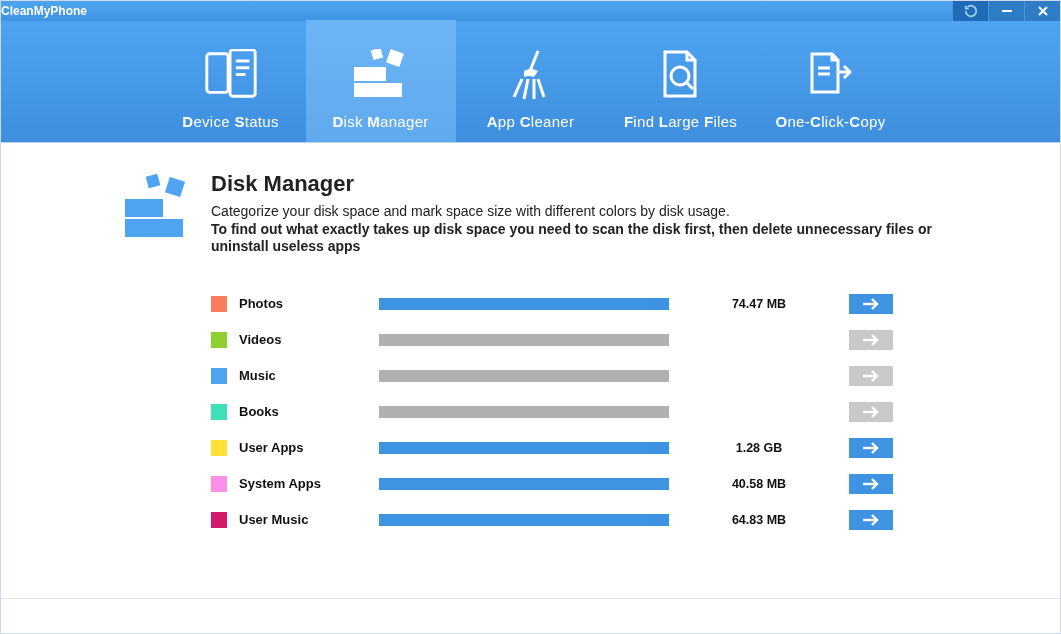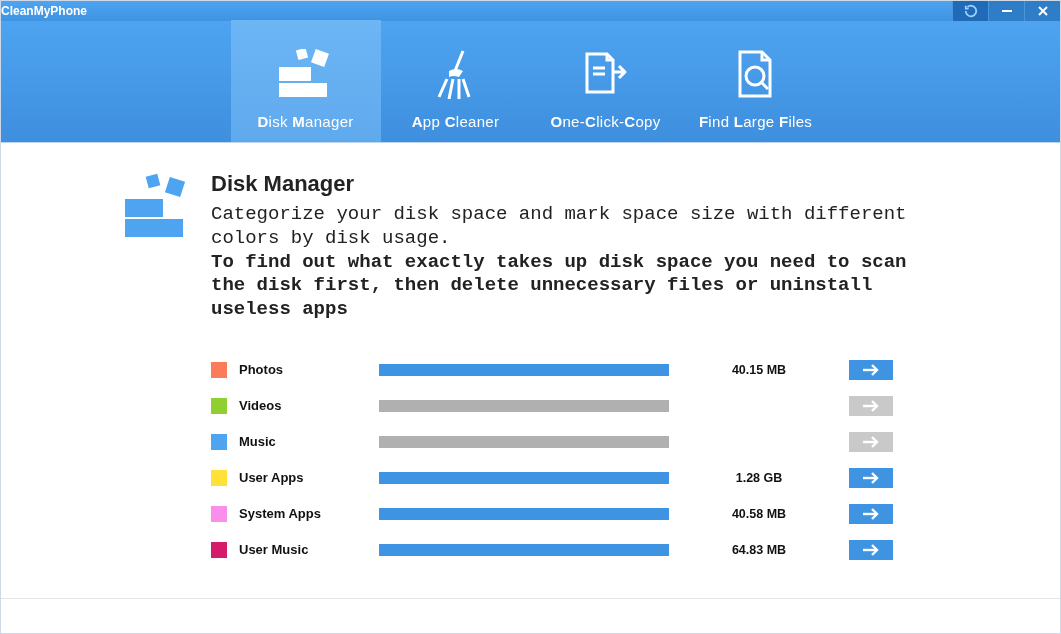--- a/index.html
+++ b/index.html
@@ -102,24 +102,23 @@
     width: 72px; height: 72px;
     flex-shrink: 0;
   }
   .page-head h1 {
     font-size: 22px;
     font-weight: bold;
     color: #222;
   }
   .page-head .desc {
     margin-top: 6px;
-    font-size: 19px;
+    font-size: 14px;
     color: #222;
     line-height: 1.25;
-    font-family: Liberation Mono, monospace;
   }
   .page-head .desc .bold { font-weight: bold; }
   .categories {
     margin-top: 30px;
     margin-left: 90px;
   }
   .catrow {
     display: flex;
     align-items: center;
     height: 36px;
@@ -195,20 +194,32 @@
         <svg width="12" height="12" viewBox="0 0 12 12" stroke="#fff" stroke-width="2">
             <line x1="2" y1="2" x2="10" y2="10"></line>
             <line x1="10" y1="2" x2="2" y2="10"></line>
           </svg>
       </div>
     </div>
   </div>
 
   <div class="navbar">
 
+    <div class="navitem">
+      <span class="icon">
+        <svg width="62" height="52" viewBox="0 0 62 52">
+          <rect x="6" y="4" width="22" height="40" rx="3" fill="none" stroke="#fff" stroke-width="3"></rect>
+          <rect x="30" y="0" width="26" height="48" rx="3" fill="none" stroke="#fff" stroke-width="3"></rect>
+          <rect x="36" y="10" width="14" height="3" fill="#fff"></rect>
+          <rect x="36" y="17" width="14" height="3" fill="#fff"></rect>
+          <rect x="36" y="24" width="10" height="3" fill="#fff"></rect>
+        </svg>
+      </span>
+      <span class="label"><span class="em">D</span><span>evice </span><span class="em">S</span><span>tatus</span></span>
+    </div>
 
     <div class="navitem active">
       <span class="icon">
         <svg width="58" height="52" viewBox="0 0 58 52">
           <rect x="2" y="34" width="48" height="14" fill="#fff"></rect>
           <rect x="2" y="18" width="32" height="14" fill="#fff"></rect>
           <rect x="36" y="2" width="14" height="14" fill="#fff" transform="rotate(20 43 9)"></rect>
           <rect x="20" y="0" width="10" height="10" fill="#fff" transform="rotate(-15 25 5)"></rect>
         </svg>
       </span>
@@ -224,41 +235,41 @@
           <line x1="24" y1="32" x2="20" y2="52"></line>
           <line x1="30" y1="32" x2="30" y2="52"></line>
           <line x1="34" y1="32" x2="40" y2="50"></line>
         </svg>
       </span>
       <span class="label"><span class="em">A</span><span>pp </span><span class="em">C</span><span>leaner</span></span>
     </div>
 
     <div class="navitem">
       <span class="icon">
+        <svg width="52" height="54" viewBox="0 0 52 54" fill="none" stroke="#fff" stroke-width="3">
+          <path d="M10 4 H32 L40 12 V48 H10 Z"></path>
+          <path d="M32 4 V12 H40"></path>
+          <circle cx="25" cy="28" r="9"></circle>
+          <line x1="31" y1="34" x2="38" y2="41"></line>
+        </svg>
+      </span>
+      <span class="label"><span class="em">F</span><span>ind </span><span class="em">L</span><span>arge </span><span class="em">F</span><span>iles</span></span>
+    </div>
+
+    <div class="navitem">
+      <span class="icon">
         <svg width="54" height="54" viewBox="0 0 54 54" fill="none" stroke="#fff" stroke-width="3">
           <path d="M8 6 H28 L34 12 V44 H8 Z"></path>
           <path d="M28 6 V12 H34"></path>
           <line x1="14" y1="20" x2="26" y2="20"></line>
           <line x1="14" y1="26" x2="26" y2="26"></line>
           <path d="M34 24 H46 L40 18 M46 24 L40 30" stroke-linejoin="round"></path>
         </svg>
       </span>
       <span class="label"><span class="em">O</span><span>ne-</span><span class="em">C</span><span>lick-</span><span class="em">C</span><span>opy</span></span>
-    </div>
-
-    <div class="navitem">
-      <span class="icon">
-        <svg width="52" height="54" viewBox="0 0 52 54" fill="none" stroke="#fff" stroke-width="3">
-          <path d="M10 4 H32 L40 12 V48 H10 Z"></path>
-          <path d="M32 4 V12 H40"></path>
-          <circle cx="25" cy="28" r="9"></circle>
-          <line x1="31" y1="34" x2="38" y2="41"></line>
-        </svg>
-      </span>
-      <span class="label"><span class="em">F</span><span>ind </span><span class="em">L</span><span>arge </span><span class="em">F</span><span>iles</span></span>
     </div>
 
   </div>
 
   <div class="content">
     <div class="page-head">
       <div class="page-icon">
         <svg width="72" height="72" viewBox="0 0 72 72">
           <rect x="4" y="48" width="58" height="18" fill="#4ea4f0"></rect>
           <rect x="4" y="28" width="38" height="18" fill="#4ea4f0"></rect>
@@ -275,21 +286,21 @@
       </div>
     </div>
 
     <div class="categories" id="categories">
         <div class="catrow">
           <div class="swatch" style="background: rgb(251, 123, 90);"></div>
           <div class="catname">Photos</div>
           <div class="bar-track">
             <div class="bar-fill" style="width: 100%; background: rgb(62, 148, 226);"></div>
           </div>
-          <div class="size">40.15 MB</div>
+          <div class="size">74.47 MB</div>
           <div class="go-btn enabled">
             <svg width="20" height="12" viewBox="0 0 20 12" fill="none" stroke="#fff" stroke-width="2.4">
               <line x1="2" y1="6" x2="15" y2="6"></line>
               <polyline points="11 1 16 6 11 11"></polyline>
             </svg>
           </div>
         </div>
         <div class="catrow">
           <div class="swatch" style="background: rgb(143, 207, 50);"></div>
           <div class="catname">Videos</div>
@@ -312,20 +323,34 @@
           </div>
           <div class="size"></div>
           <div class="go-btn disabled">
             <svg width="20" height="12" viewBox="0 0 20 12" fill="none" stroke="#fff" stroke-width="2.4">
               <line x1="2" y1="6" x2="15" y2="6"></line>
               <polyline points="11 1 16 6 11 11"></polyline>
             </svg>
           </div>
         </div>
         <div class="catrow">
+          <div class="swatch" style="background: rgb(61, 224, 183);"></div>
+          <div class="catname">Books</div>
+          <div class="bar-track">
+            <div class="bar-fill" style="width: 100%; background: rgb(176, 176, 176);"></div>
+          </div>
+          <div class="size"></div>
+          <div class="go-btn disabled">
+            <svg width="20" height="12" viewBox="0 0 20 12" fill="none" stroke="#fff" stroke-width="2.4">
+              <line x1="2" y1="6" x2="15" y2="6"></line>
+              <polyline points="11 1 16 6 11 11"></polyline>
+            </svg>
+          </div>
+        </div>
+        <div class="catrow">
           <div class="swatch" style="background: rgb(255, 225, 58);"></div>
           <div class="catname">User Apps</div>
           <div class="bar-track">
             <div class="bar-fill" style="width: 100%; background: rgb(62, 148, 226);"></div>
           </div>
           <div class="size">1.28 GB</div>
           <div class="go-btn enabled">
             <svg width="20" height="12" viewBox="0 0 20 12" fill="none" stroke="#fff" stroke-width="2.4">
               <line x1="2" y1="6" x2="15" y2="6"></line>
               <polyline points="11 1 16 6 11 11"></polyline>

